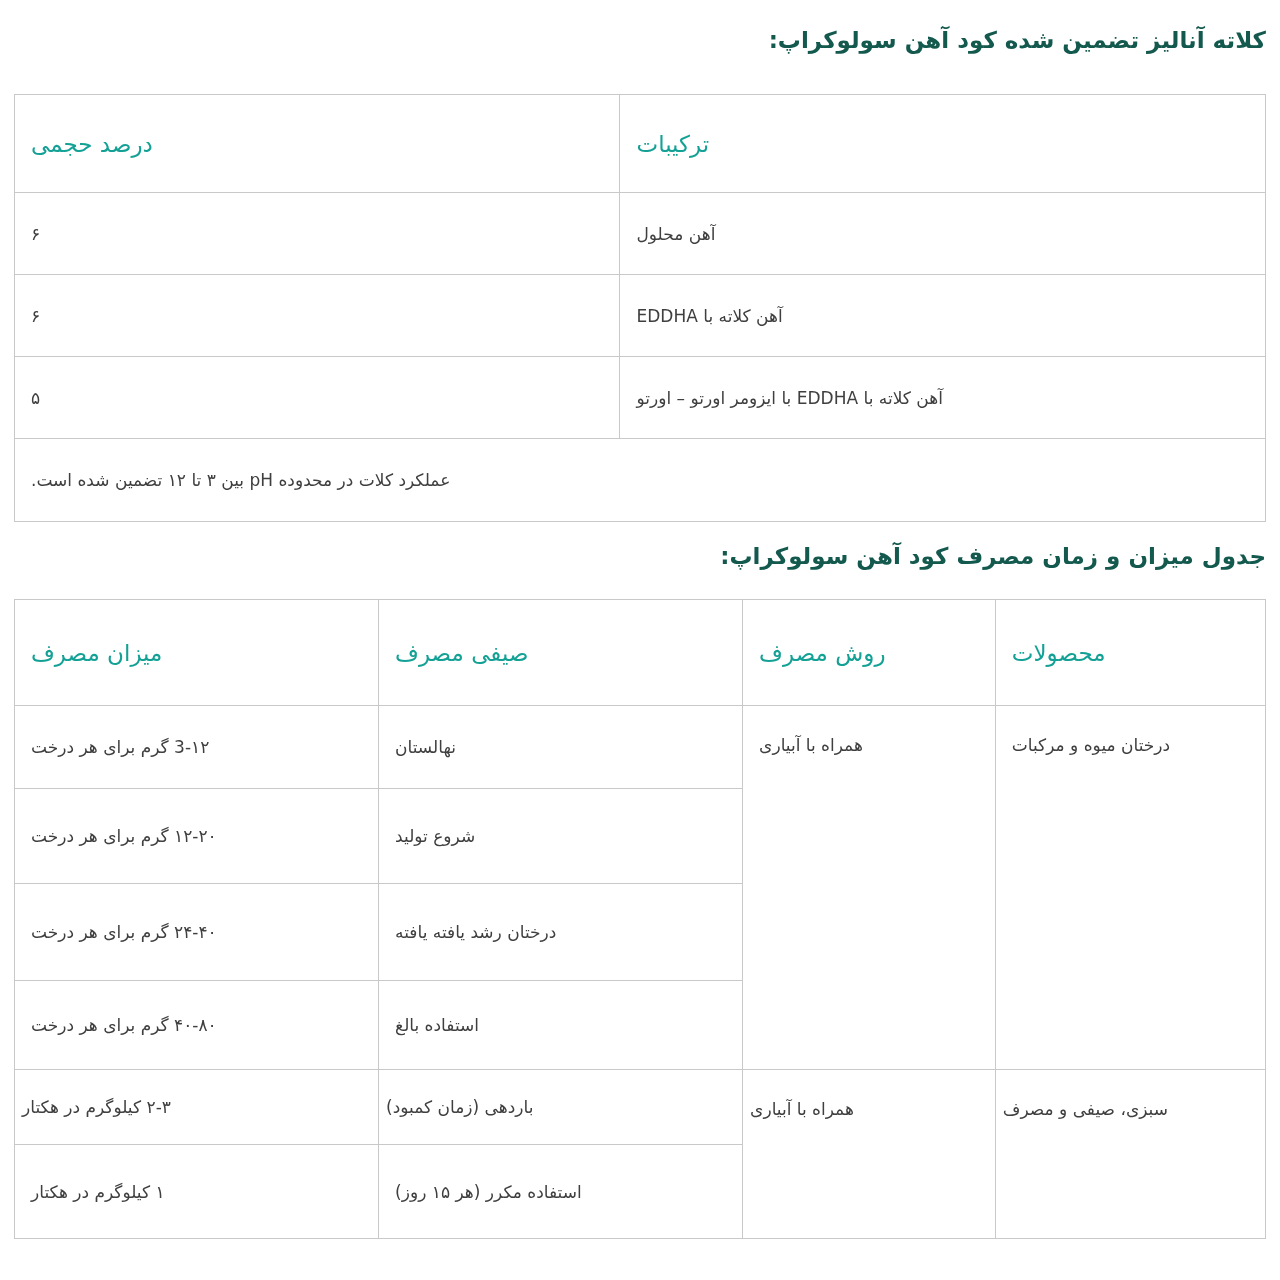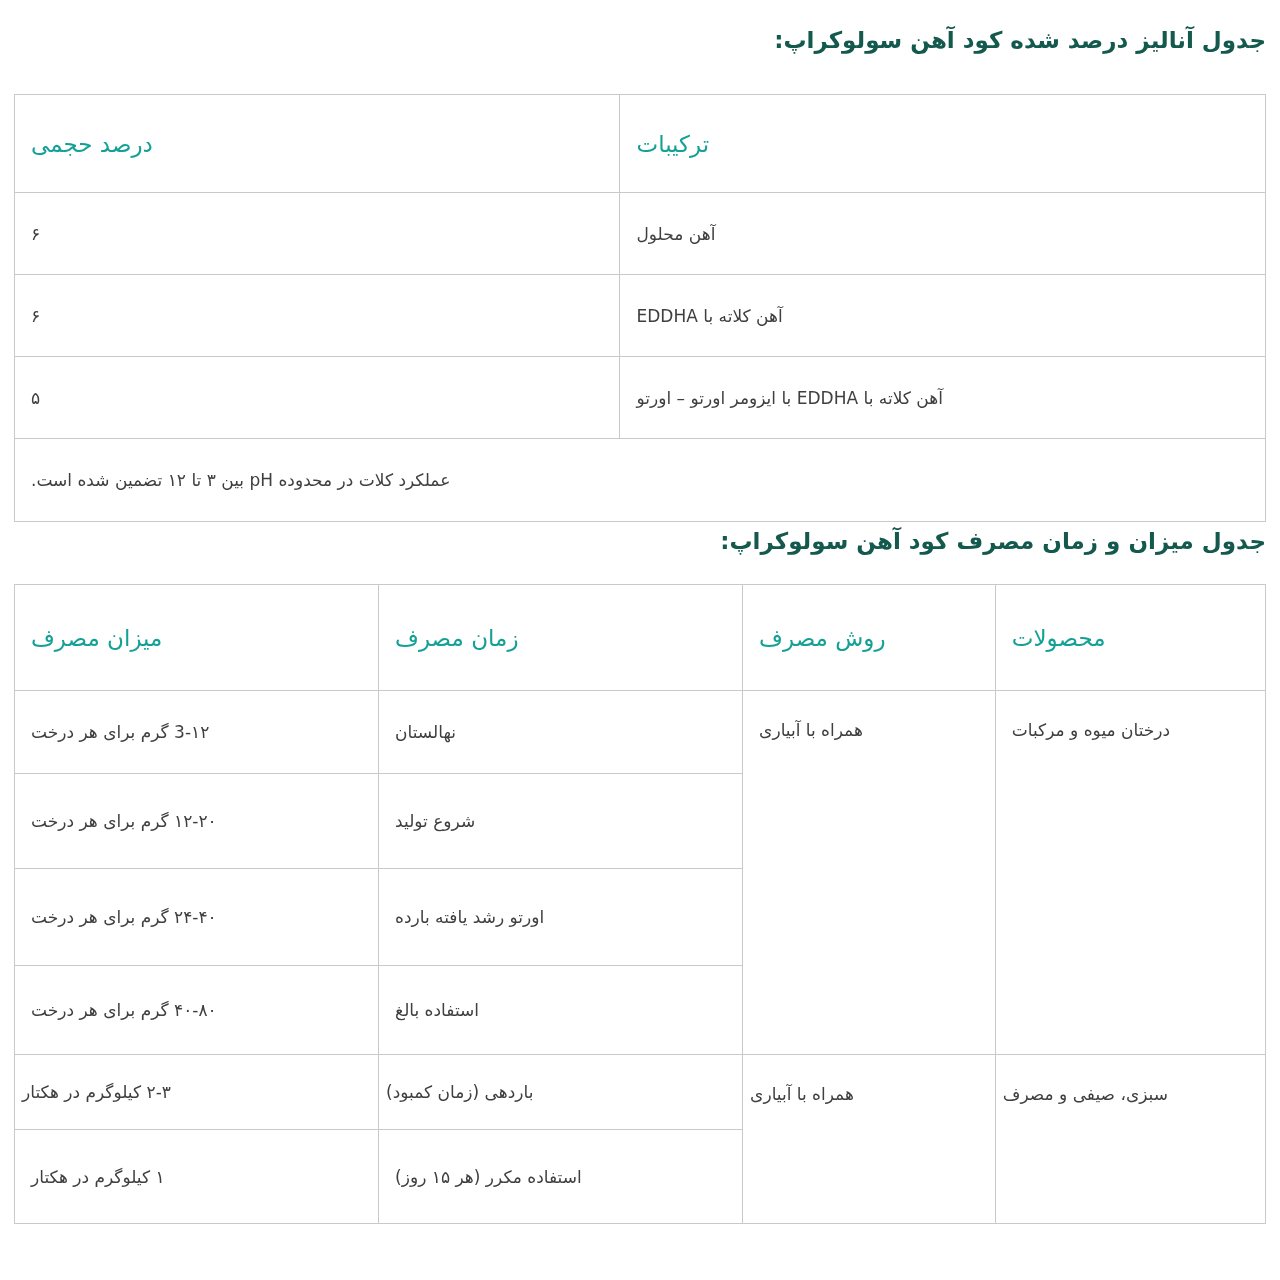--- a/index.html
+++ b/index.html
@@ -12,21 +12,21 @@
   .wrap{margin:0 14px;}
   .section-title{
     font-size:23px;
     line-height:32px;
     font-weight:bold;
     color:#14594e;
     text-align:right;
     margin:0;
   }
   .title-analysis{margin-top:24px;margin-bottom:38px;}
-  .title-usage{margin-top:3px;margin-bottom:27px;}
+  .title-usage{margin-top:18px;margin-bottom:27px;}
   table{
     width:100%;
     border-collapse:collapse;
     table-layout:fixed;
   }
   td{
     border:1px solid #c9c9c9;
     text-align:left;
     vertical-align:middle;
     font-size:17px;
@@ -54,21 +54,21 @@
   td.span-top{
     vertical-align:top;
     padding-top:29px;
   }
 </style>
 </head>
 <body>
 
 <div class="wrap">
 
-  <h2 class="section-title title-analysis">جدول آنالیز درصد شده کود آهن سولوکراپ:</h2>
+  <h2 class="section-title title-analysis">کلاته آنالیز تضمین شده کود آهن سولوکراپ:</h2>
 
   <table class="t1">
     <colgroup>
       <col style="width:51.6%">
       <col style="width:48.4%">
     </colgroup>
     <tbody>
         <tr class="hrow">
       <td class="head">ترکیبات</td>
       <td class="head">درصد حجمی</td>
@@ -97,36 +97,36 @@
     <colgroup>
       <col style="width:21.6%">
       <col style="width:20.2%">
       <col style="width:29.1%">
       <col style="width:29.1%">
     </colgroup>
     <tbody>
         <tr class="hrow">
       <td class="head">محصولات</td>
       <td class="head">روش مصرف</td>
-      <td class="head">زمان مصرف</td>
+      <td class="head">صیفی مصرف</td>
       <td class="head">میزان مصرف</td>
     </tr>
 
     <tr class="r1">
       <td rowspan="4" class="span-top">درختان میوه و مرکبات</td>
       <td rowspan="4" class="span-top">همراه با آبیاری</td>
       <td>نهالستان</td>
       <td>3-۱۲ گرم برای هر درخت</td>
     </tr>
     <tr class="r2">
       <td>شروع تولید</td>
       <td>۱۲-۲۰ گرم برای هر درخت</td>
     </tr>
     <tr class="r3">
-      <td>اورتو رشد یافته بارده</td>
+      <td>درختان رشد یافته یافته</td>
       <td>۲۴-۴۰ گرم برای هر درخت</td>
     </tr>
     <tr class="r4">
       <td>استفاده بالغ</td>
       <td>۴۰-۸۰ گرم برای هر درخت</td>
     </tr>
 
     <tr class="r5">
       <td rowspan="2" class="span-top">سبزی، صیفی و مصرف</td>
       <td rowspan="2" class="span-top">همراه با آبیاری</td>

